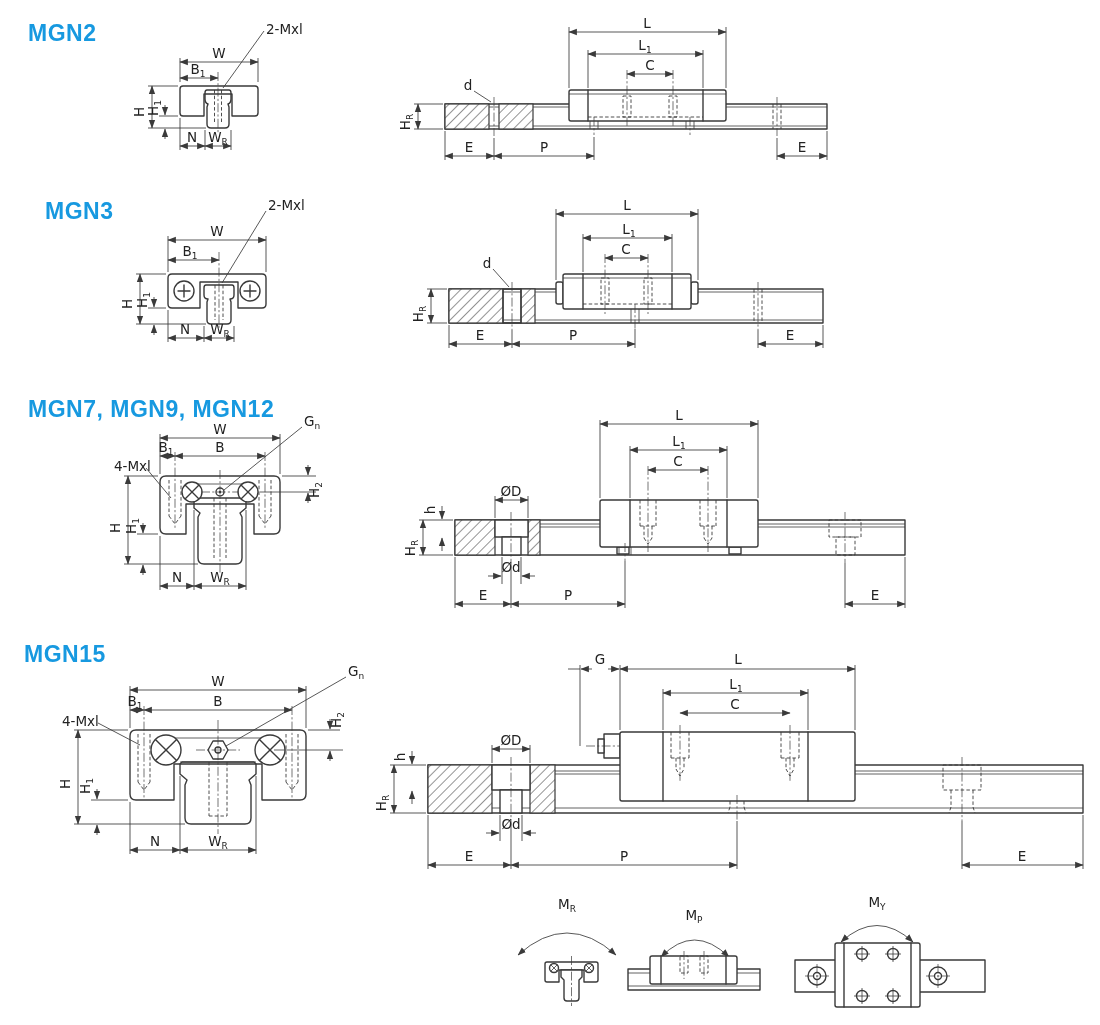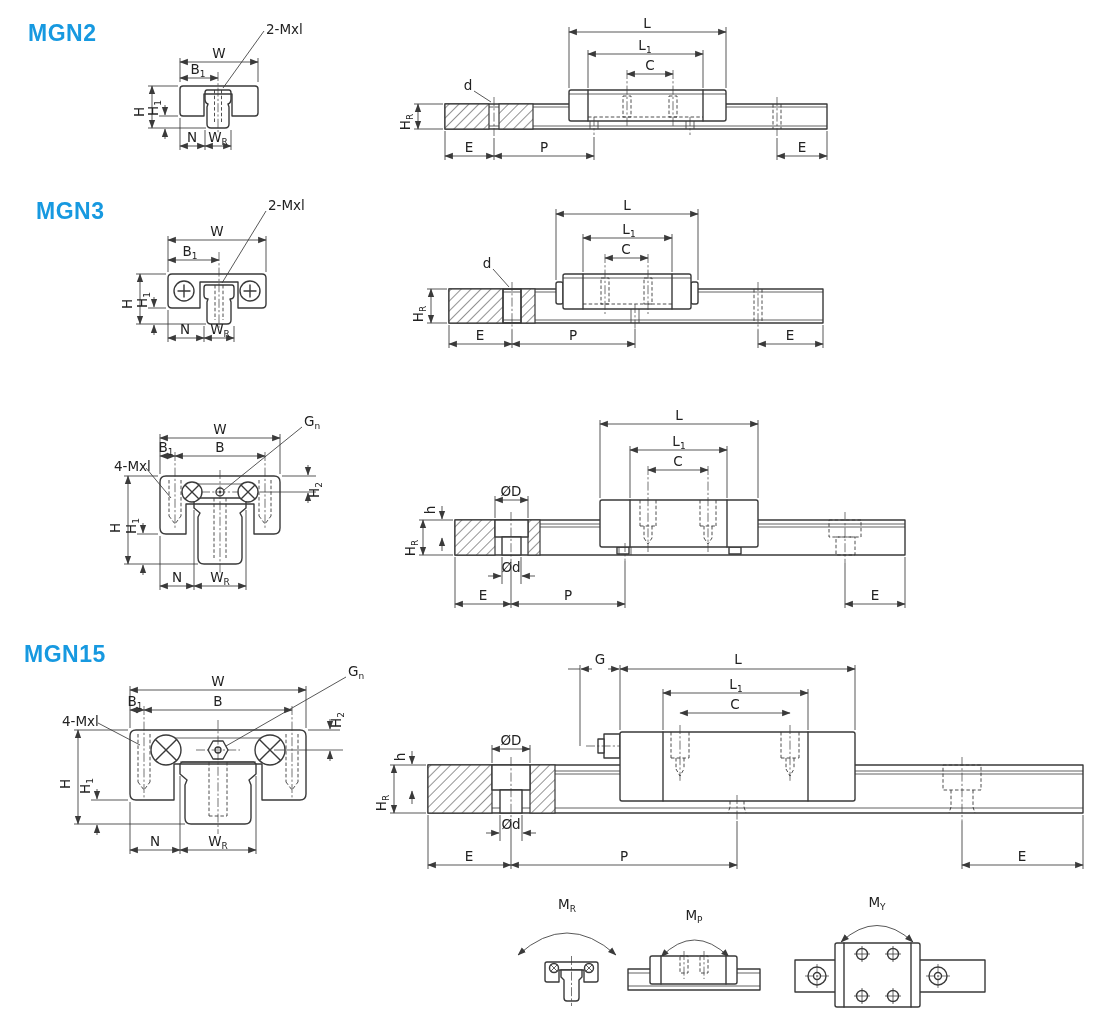--- a/index.html
+++ b/index.html
@@ -29,21 +29,22 @@
       <path d="M0,1.3 L10,5 L0,8.7 Z" fill="#3a3a3a"></path>
     </marker>
     <pattern id="hp" width="7" height="7" patternUnits="userSpaceOnUse" patternTransform="rotate(45)">
       <rect width="7" height="7" fill="#ffffff"></rect>
       <line x1="0" y1="0" x2="0" y2="7" stroke="#3a3a3a" stroke-width="1.1"></line>
     </pattern>
   </defs>
 </svg>
 
 <div class="sec-title" style="left:28px;top:20px">MGN2</div>
-<div class="sec-title" style="left:36px;top:198px">MGN3</div>
+<div class="sec-title" style="left:45px;top:198px">MGN3</div>
+<div class="sec-title" style="left:28px;top:396px">MGN7, MGN9, MGN12</div>
 <div class="sec-title" style="left:24px;top:641px">MGN15</div>
 
 <svg class="draw" style="left:128px;top:16px" width="215" height="152" viewBox="0 0 215 152">
   <path class="ln" d="M55,70 H127 Q130,70 130,73 V97 Q130,100 127,100 H104 V78 H76 V100 H55 Q52,100 52,97 V73 Q52,70 55,70 Z"></path>
   <path class="ln" d="M79,74 H101 Q103,74 103,77 V83 Q103,87 100,88 L101,91 V108 Q101,112 97,112 H83 Q79,112 79,108 V91 L80,88 Q77,87 77,83 V77 Q77,74 79,74 Z"></path>
   <line class="dsh" x1="86.5" y1="74" x2="86.5" y2="108"></line>
   <line class="dsh" x1="93.5" y1="74" x2="93.5" y2="108"></line>
   <line class="cl" x1="90" y1="56" x2="90" y2="118"></line>
 
   <line class="dim" x1="136" y1="15" x2="95" y2="72"></line>

